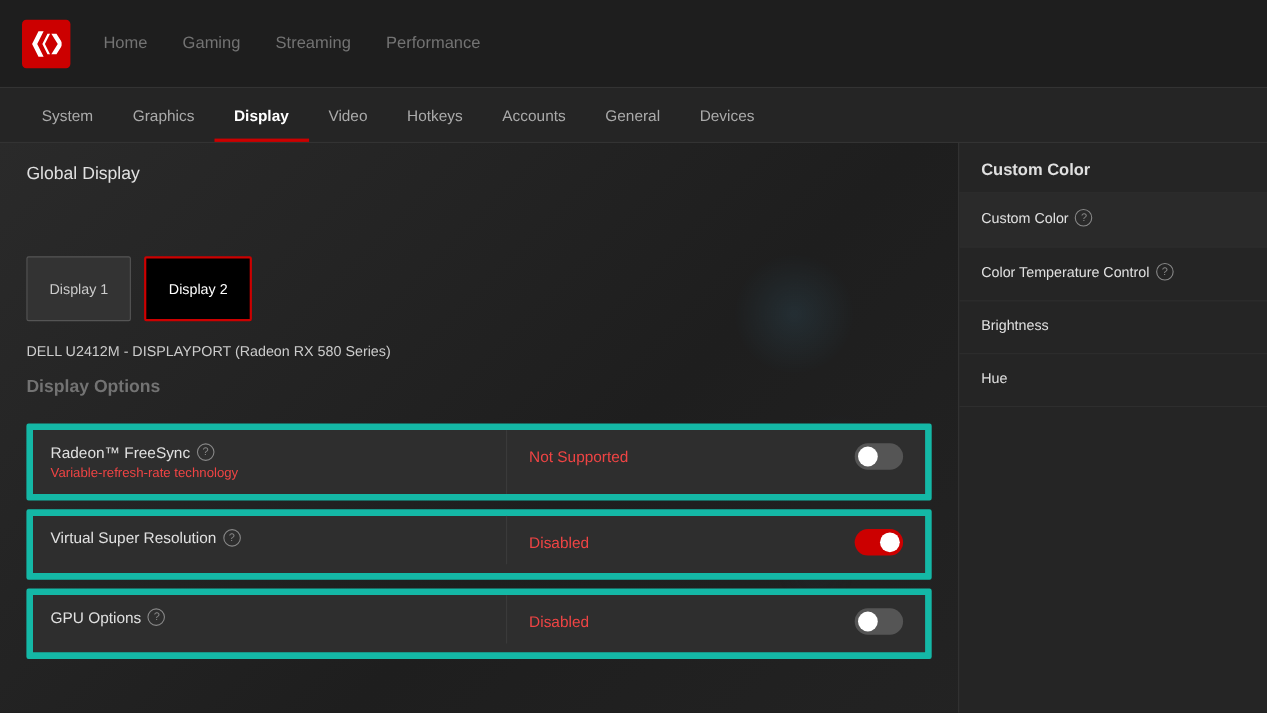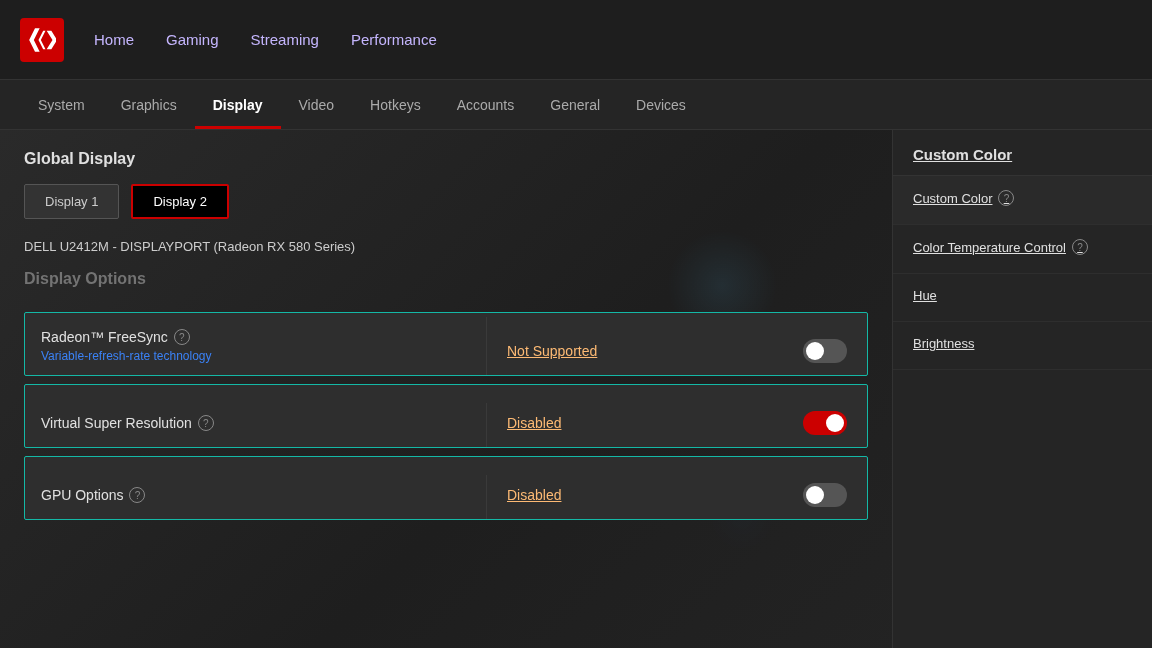--- a/index.html
+++ b/index.html
@@ -38,21 +38,21 @@
       width: 28px;
       height: 28px;
       fill: white;
     }
     .top-nav-links {
       display: flex;
       gap: 32px;
       align-items: center;
     }
     .top-nav-link {
-      color: #c4b5fd;
+      color: #737373;
       text-decoration: none;
       font-size: 15px;
       font-weight: 500;
       cursor: pointer;
       padding: 4px 0;
     }
 
     
     .secondary-nav {
       background: #252525;
@@ -106,39 +106,40 @@
     
     .left-panel {
       flex: 1;
       padding: 20px 24px;
       z-index: 1;
       position: relative;
     }
 
     .section-title {
       font-size: 16px;
-      font-weight: 700;
+      font-weight: 400;
       color: #e0e0e0;
-      margin-bottom: 16px;
+      margin-bottom: 32px;
     }
 
     
     .display-selector {
       display: flex;
       gap: 12px;
       margin-bottom: 20px;
     }
     .display-btn {
-      padding: 8px 20px;
+      padding: 20px 20px;
       background: #333;
       border: 1px solid #555;
       color: #ccc;
       font-size: 13px;
       cursor: pointer;
       border-radius: 2px;
+      margin-top: 33px;
     }
     .display-btn.active {
       border: 2px solid #cc0000;
       color: #fff;
       background: #000000;
     }
 
     
     .monitor-name {
       font-size: 13px;
@@ -150,57 +151,56 @@
     .display-options-title {
       font-size: 16px;
       font-weight: 600;
       color: #737373;
       margin-bottom: 24px;
     }
 
     
     .option-row {
       display: flex;
-      align-items: flex-end;
+      align-items: flex-start;
       background: #2e2e2e;
-      border: 1px solid #14b8a6;
+      border: 6px solid #14b8a6;
       border-radius: 2px;
       margin-bottom: 8px;
       min-height: 64px;
     }
     .option-left {
       flex: 1;
       padding: 12px 16px;
       border-right: 1px solid #3a3a3a;
     }
     .option-name {
       font-size: 14px;
       color: #e0e0e0;
       display: flex;
       align-items: center;
       gap: 6px;
       font-weight: 500;
       margin-bottom: 4px;
     }
     .option-desc {
       font-size: 12px;
-      color: #3b82f6;
+      color: #ef4444;
     }
     .option-right {
       display: flex;
       align-items: center;
       justify-content: space-between;
       padding: 12px 20px;
       min-width: 380px;
       gap: 16px;
     }
     .option-status {
       font-size: 14px;
-      color: #fdba74;
-      text-decoration: underline;
+      color: #ef4444;
     }
 
     
     .toggle {
       width: 44px;
       height: 24px;
       border-radius: 12px;
       position: relative;
       cursor: pointer;
       flex-shrink: 0;
@@ -233,27 +233,26 @@
       align-items: center;
       justify-content: center;
       font-size: 10px;
       color: #888;
       cursor: pointer;
       flex-shrink: 0;
     }
 
     
     .right-panel {
-      width: 260px;
+      width: 281px;
       background: #252525;
       border-left: 1px solid #333;
       z-index: 1;
       position: relative;
       overflow: hidden;
-      text-decoration: underline;
     }
     .right-panel-title {
       font-size: 15px;
       font-weight: 600;
       color: #e0e0e0;
       padding: 16px 20px 12px;
       border-bottom: 1px solid #333;
     }
 
     .right-option {
@@ -395,23 +394,23 @@
 
     <div class="right-option">
       <div class="right-option-name">
         <span>Color Temperature Control</span>
         <span class="help-icon">?</span>
       </div>
     </div>
 
     <div class="right-option">
       <div class="right-option-name">
-        <span>Hue</span>
+        <span>Brightness</span>
       </div>
     </div>
 
     <div class="right-option">
       <div class="right-option-name">
-        <span>Brightness</span>
+        <span>Hue</span>
       </div>
     </div>
   </div>
 </div>
 
 </body></html>

